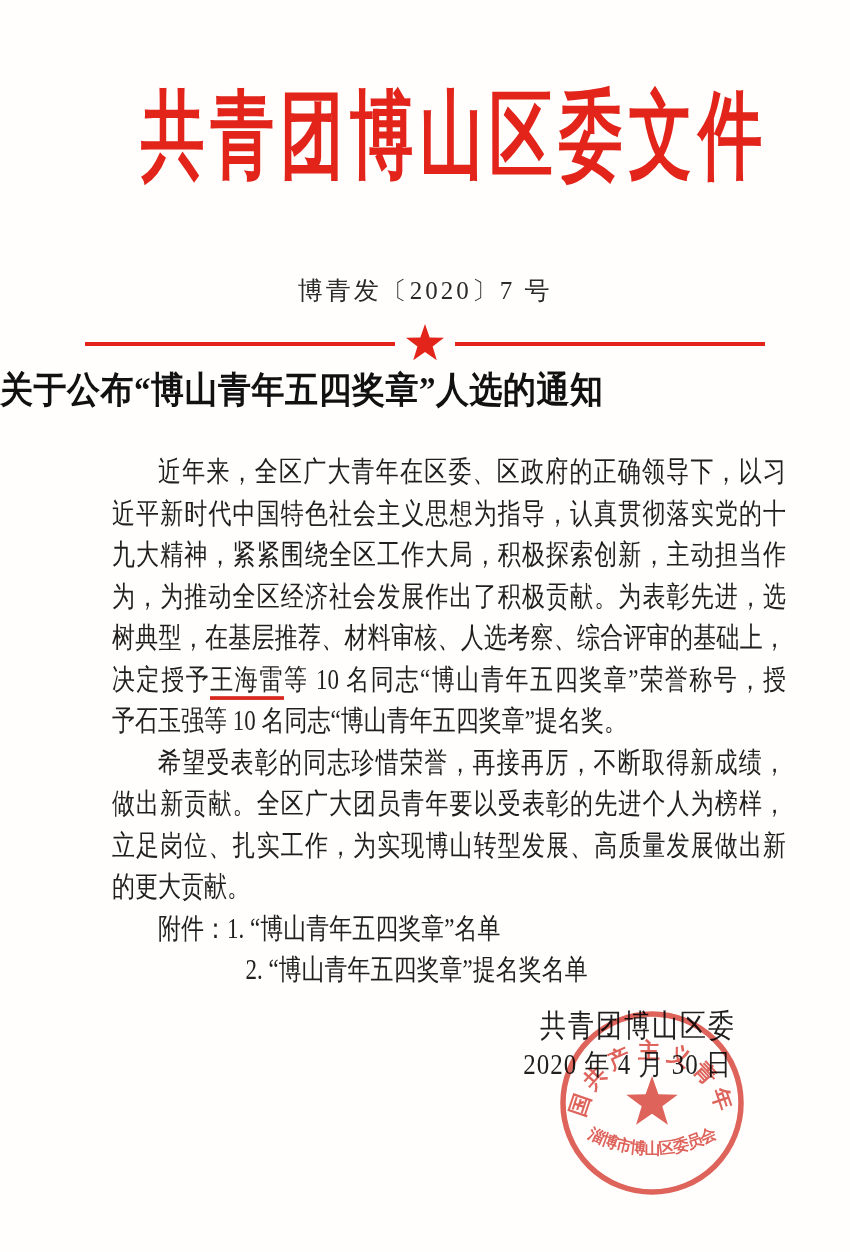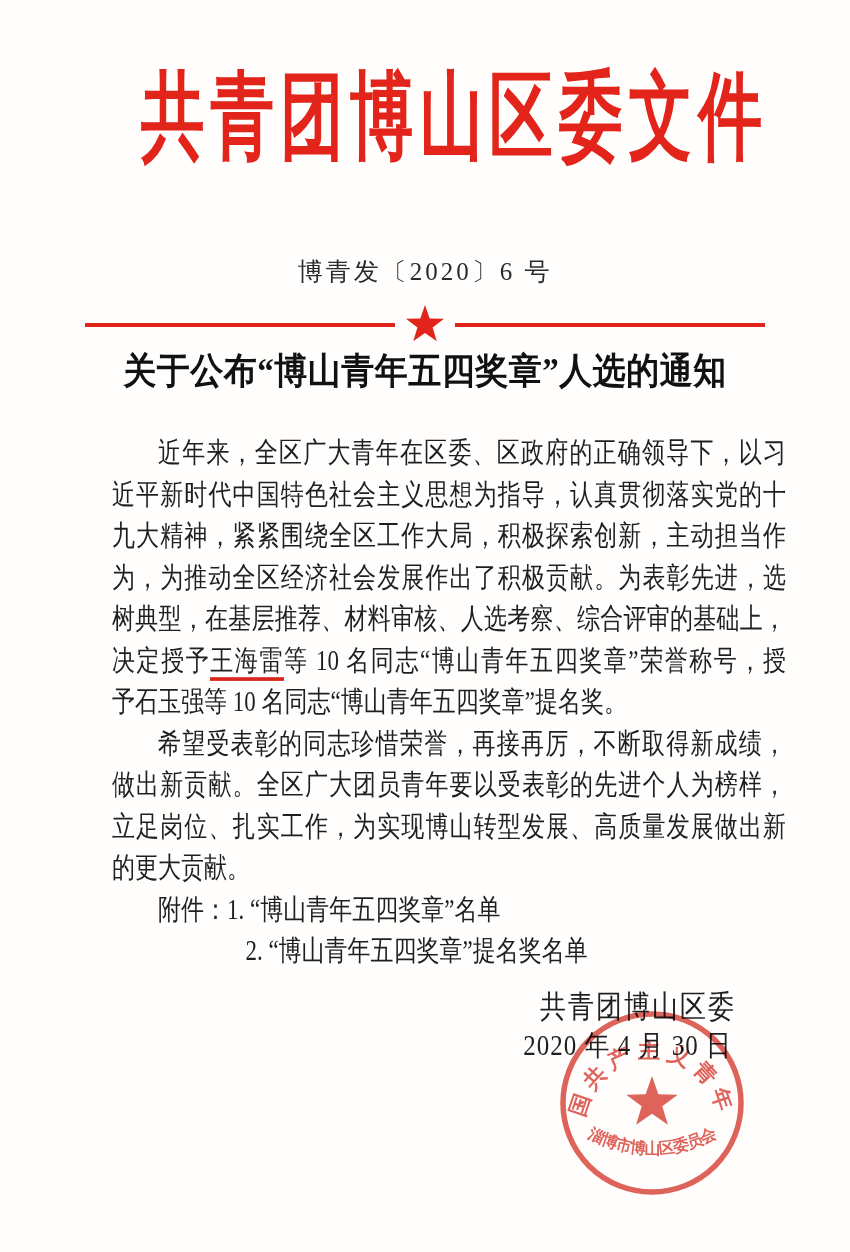--- a/index.html
+++ b/index.html
@@ -3,41 +3,41 @@
 <meta charset="utf-8">
 <style>
   html,body{margin:0;padding:0;background:#ffffff;}
   .page{
     position:relative;width:850px;height:1252px;background:#fffefd;
     overflow:hidden;
     font-family:"Liberation Serif","DejaVu Serif",serif;
     color:#1f1f1f;
   }
   
-  .header{margin:0;padding-top:65px;height:128px;text-align:center;white-space:nowrap;}
+  .header{margin:0;padding-top:84px;height:128px;text-align:center;white-space:nowrap;}
   .header-text{
     display:inline-block;
     font-size:92px;font-weight:bold;line-height:1.1;
     letter-spacing:9px;color:#e2241a;
     transform:scale(0.69,1.04);transform-origin:center top;
   }
   .docnum{
     margin-top:62px;height:34px;line-height:34px;
     text-align:center;font-size:25px;letter-spacing:3px;color:#2a2a2a;
   }
   
   .rule{
     margin:16px 85px 0 85px;height:40px;
     display:flex;align-items:center;gap:10px;
   }
   .rline{flex:1;height:4.5px;background:#e2241a;}
   .rule svg{flex:0 0 auto;display:block;}
   
   .title{
-    margin:2px 0 8px 0;height:48px;line-height:48px;text-align:center;
+    margin:2px 0 8px 0;height:48px;line-height:48px;text-align:left;
     font-size:33px;font-weight:bold;color:#111;letter-spacing:0.5px;
   }
   .title-inner{display:inline-block;transform:scaleY(1.1);transform-origin:center;}
   
   .docbody{margin:37px 0 0 112px;width:674px;}
   .bline{
     height:41.5px;line-height:41.5px;font-size:23px;color:#1f1f1f;
     transform:scaleY(1.24);transform-origin:center;
     white-space:nowrap;
   }
@@ -69,21 +69,21 @@
 </style>
 </head>
 <body>
 
 <div class="page">
 
   <div class="header">
     <span class="header-text">共青团博山区委文件</span>
   </div>
 
-  <div class="docnum">博青发〔2020〕6 号</div>
+  <div class="docnum">博青发〔2020〕7 号</div>
 
   <div class="rule">
     <div class="rline"></div>
     <svg width="40" height="40" viewBox="0 0 36 36" aria-hidden="true">
       <polygon fill="#e2241a" points="18,0 22.2,12.2 35.1,12.4 24.9,20.2 28.6,32.6 18,25.2 7.4,32.6 11.2,20.2 0.9,12.4 13.8,12.2"></polygon>
     </svg>
     <div class="rline"></div>
   </div>
 
   <h1 class="title"><span class="title-inner">关于公布“博山青年五四奖章”人选的通知</span></h1>

